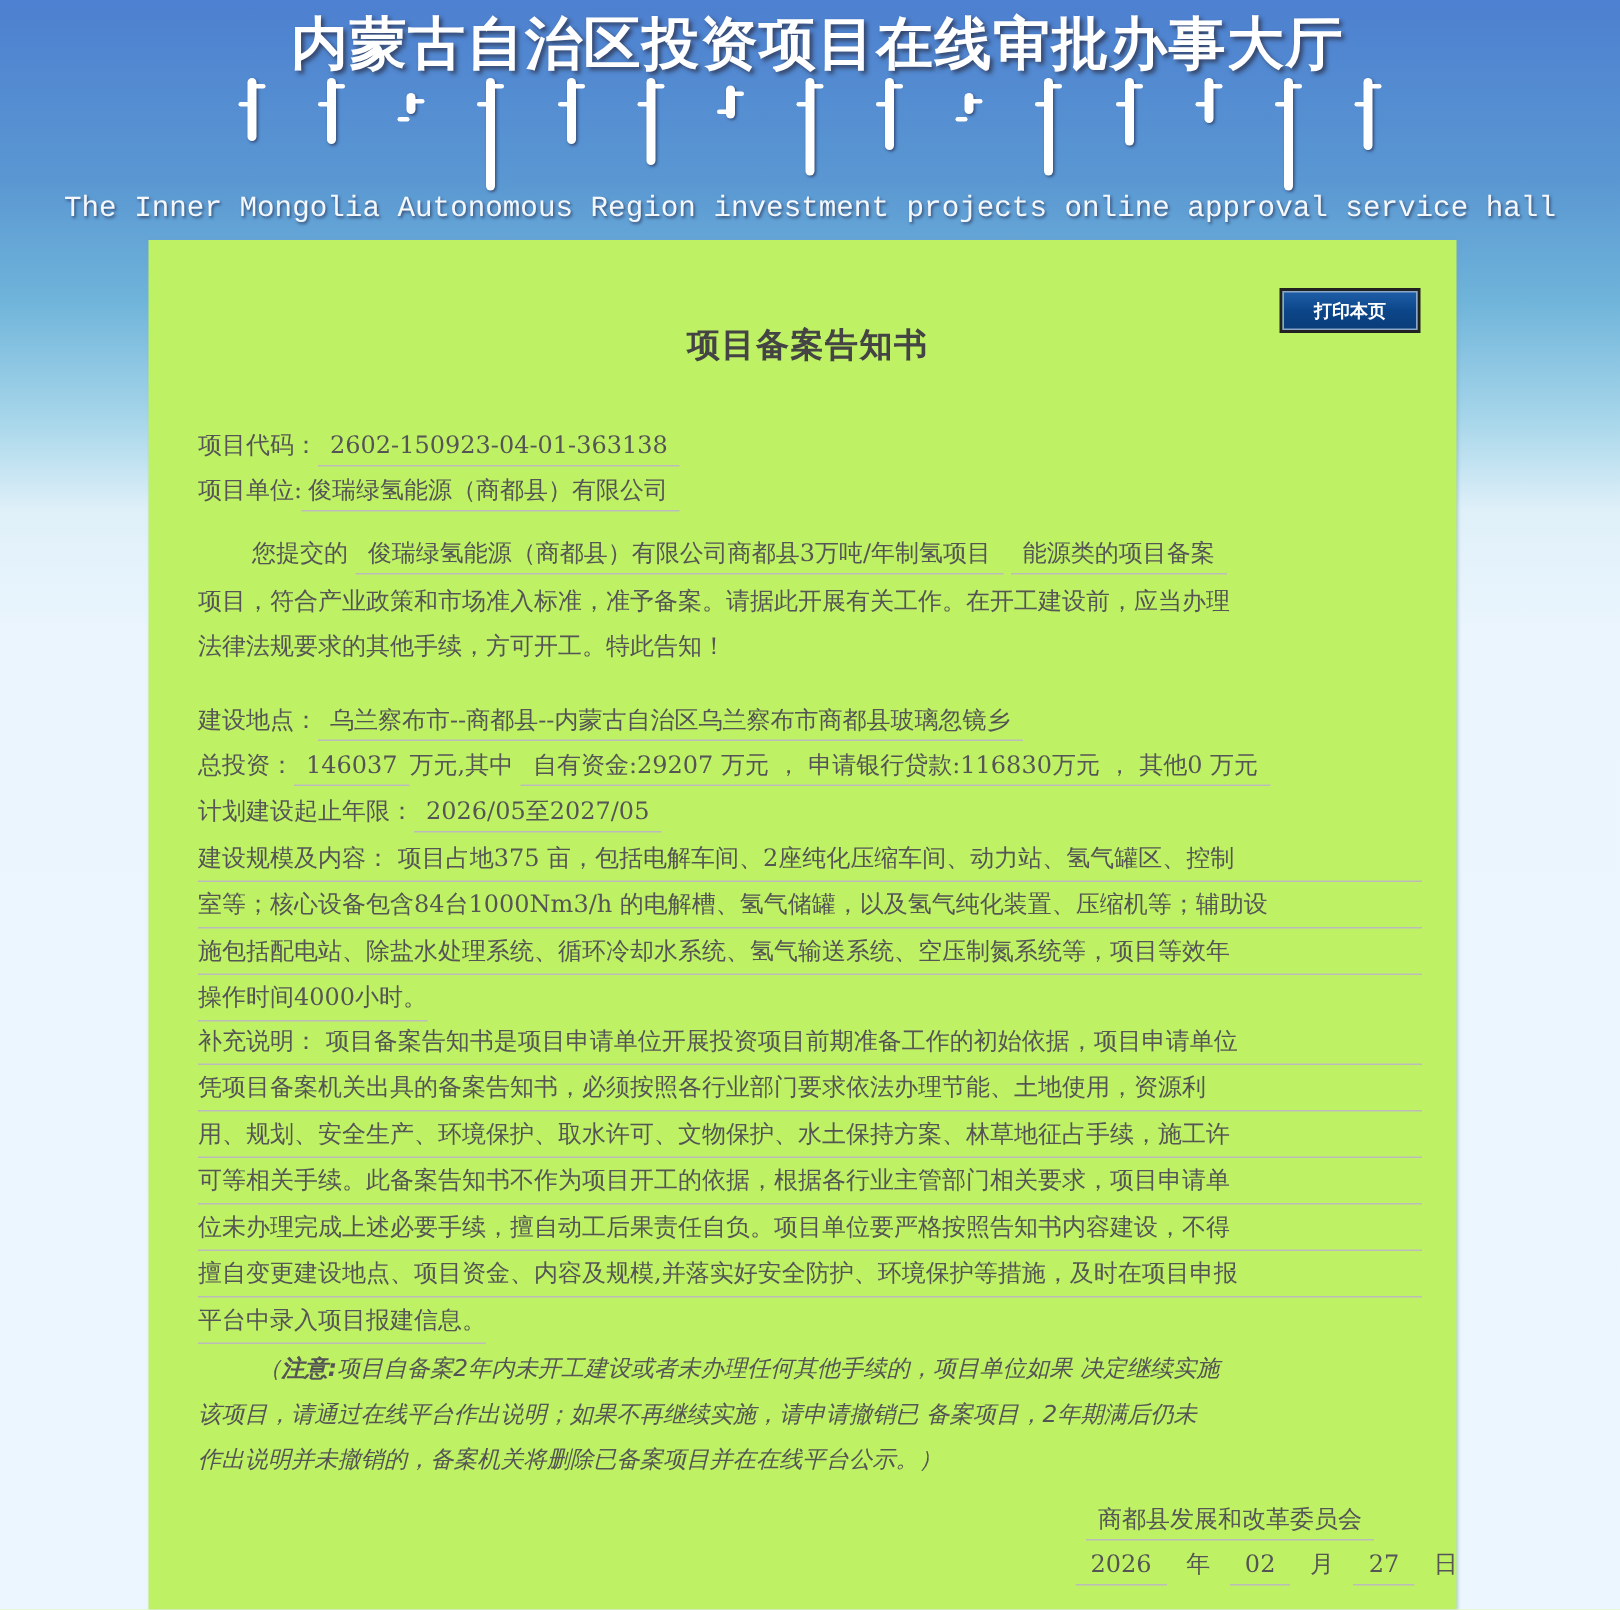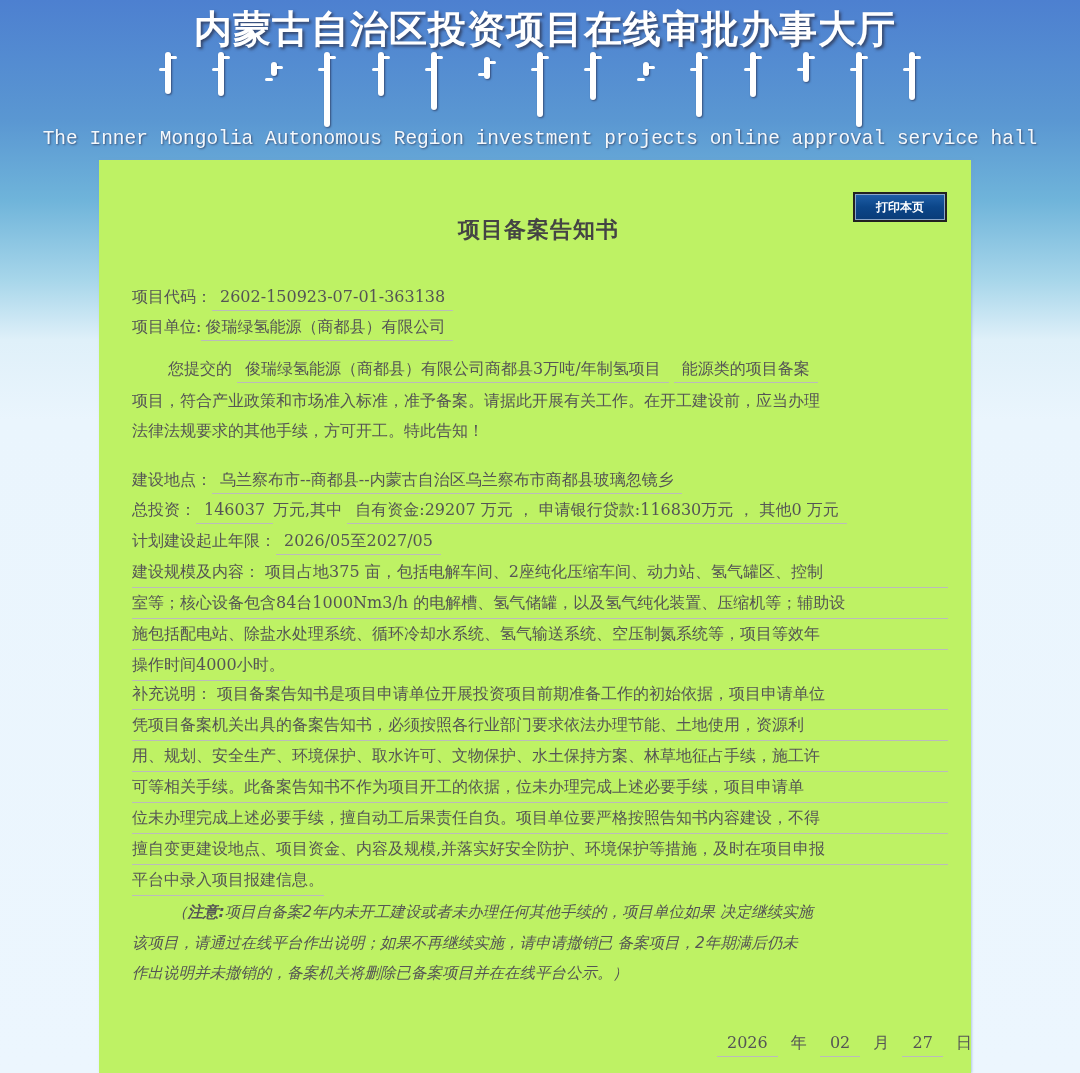--- a/index.html
+++ b/index.html
@@ -93,21 +93,21 @@
   </div>
   <div class="banner-en">The Inner Mongolia Autonomous Region investment projects online approval service hall</div>
 </div>
 
 <div class="panel">
   <button class="print-btn">打印本页</button>
 
   <div class="doc-title">项目备案告知书</div>
 
   <div class="line" style="top:122px">
-    <span>项目代码：</span><span class="u">2602-150923-07-01-363138</span>
+    <span>项目代码：</span><span class="u">2602-150923-04-01-363138</span>
   </div>
   <div class="line" style="top:152px">
     <span>项目单位:</span><span class="u" style="padding:0 8px 0 4px">俊瑞绿氢能源（商都县）有限公司</span>
   </div>
 
   <div class="block" style="top:194px">
     <div class="plain-line" style="padding-left:36px">
       <span>您提交的</span>
       <span class="u">俊瑞绿氢能源（商都县）有限公司商都县3万吨/年制氢项目</span>
       <span class="u">能源类的项目备案</span>
@@ -131,32 +131,35 @@
     <div class="ul-line"><span>建设规模及内容：</span> <span>项目占地375 亩，包括电解车间、2座纯化压缩车间、动力站、氢气罐区、控制</span></div>
     <div class="ul-line">室等；核心设备包含84台1000Nm3/h 的电解槽、氢气储罐，以及氢气纯化装置、压缩机等；辅助设</div>
     <div class="ul-line">施包括配电站、除盐水处理系统、循环冷却水系统、氢气输送系统、空压制氮系统等，项目等效年</div>
     <div class="ul-line" style="display:inline-block">操作时间4000小时。</div>
   </div>
 
   <div class="block" style="top:519px">
     <div class="ul-line"><span>补充说明：</span> <span>项目备案告知书是项目申请单位开展投资项目前期准备工作的初始依据，项目申请单位</span></div>
     <div class="ul-line">凭项目备案机关出具的备案告知书，必须按照各行业部门要求依法办理节能、土地使用，资源利</div>
     <div class="ul-line">用、规划、安全生产、环境保护、取水许可、文物保护、水土保持方案、林草地征占手续，施工许</div>
-    <div class="ul-line">可等相关手续。此备案告知书不作为项目开工的依据，位未办理完成上述必要手续，项目申请单</div>
+    <div class="ul-line">可等相关手续。此备案告知书不作为项目开工的依据，根据各行业主管部门相关要求，项目申请单</div>
     <div class="ul-line">位未办理完成上述必要手续，擅自动工后果责任自负。项目单位要严格按照告知书内容建设，不得</div>
     <div class="ul-line">擅自变更建设地点、项目资金、内容及规模,并落实好安全防护、环境保护等措施，及时在项目申报</div>
     <div class="ul-line" style="display:inline-block">平台中录入项目报建信息。</div>
   </div>
 
   <div class="note" style="top:737px">
     <div class="plain-line" style="padding-left:40px"><span>（</span><b>注意:</b><span>项目自备案2年内未开工建设或者未办理任何其他手续的，项目单位如果 决定继续实施</span></div>
     <div class="plain-line">该项目，请通过在线平台作出说明；如果不再继续实施，请申请撤销已 备案项目，2年期满后仍未</div>
     <div class="plain-line">作出说明并未撤销的，备案机关将删除已备案项目并在在线平台公示。）</div>
   </div>
 
+  <div class="sign" style="left:625px;top:840px">
+    <span class="u" style="padding:0 8px">商都县发展和改革委员会</span>
+  </div>
   <div class="sign" style="left:618px;top:870px">
     <span class="u" style="padding:0 10px">2026</span>
     <span style="margin:0 8px">年</span>
     <span class="u" style="padding:0 10px">02</span>
     <span style="margin:0 8px">月</span>
     <span class="u" style="padding:0 10px">27</span>
     <span style="margin:0 8px">日</span>
   </div>
 </div>
 

